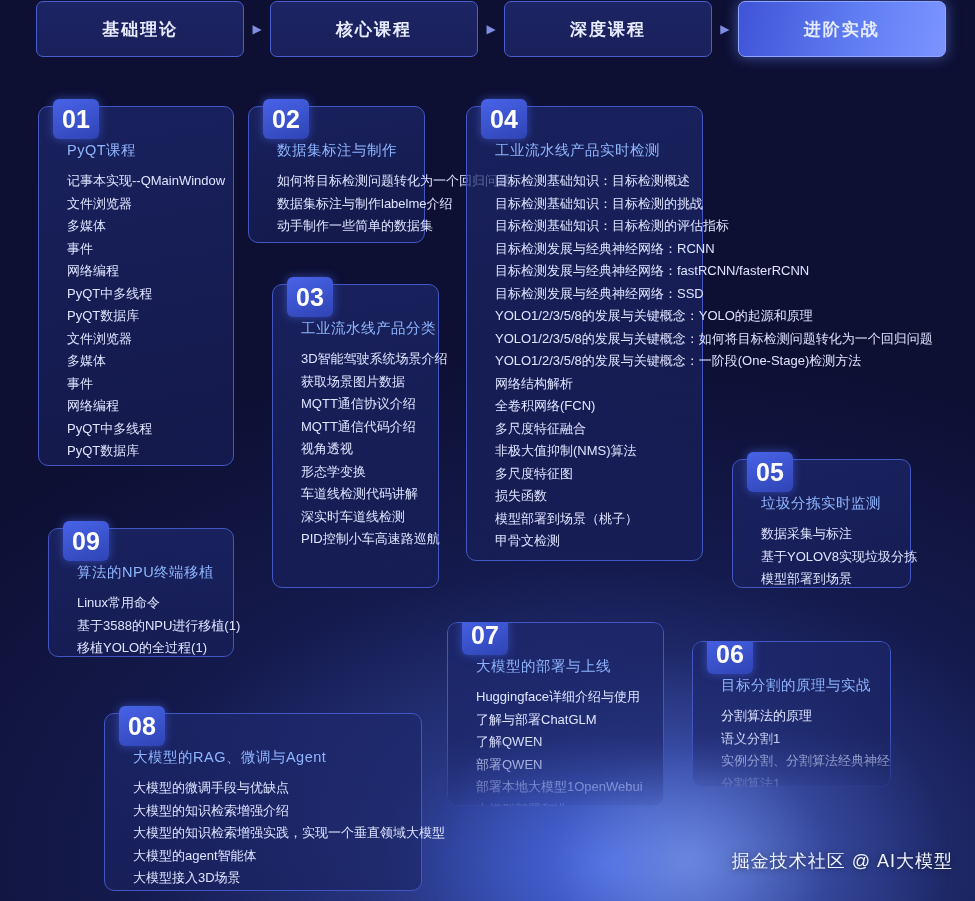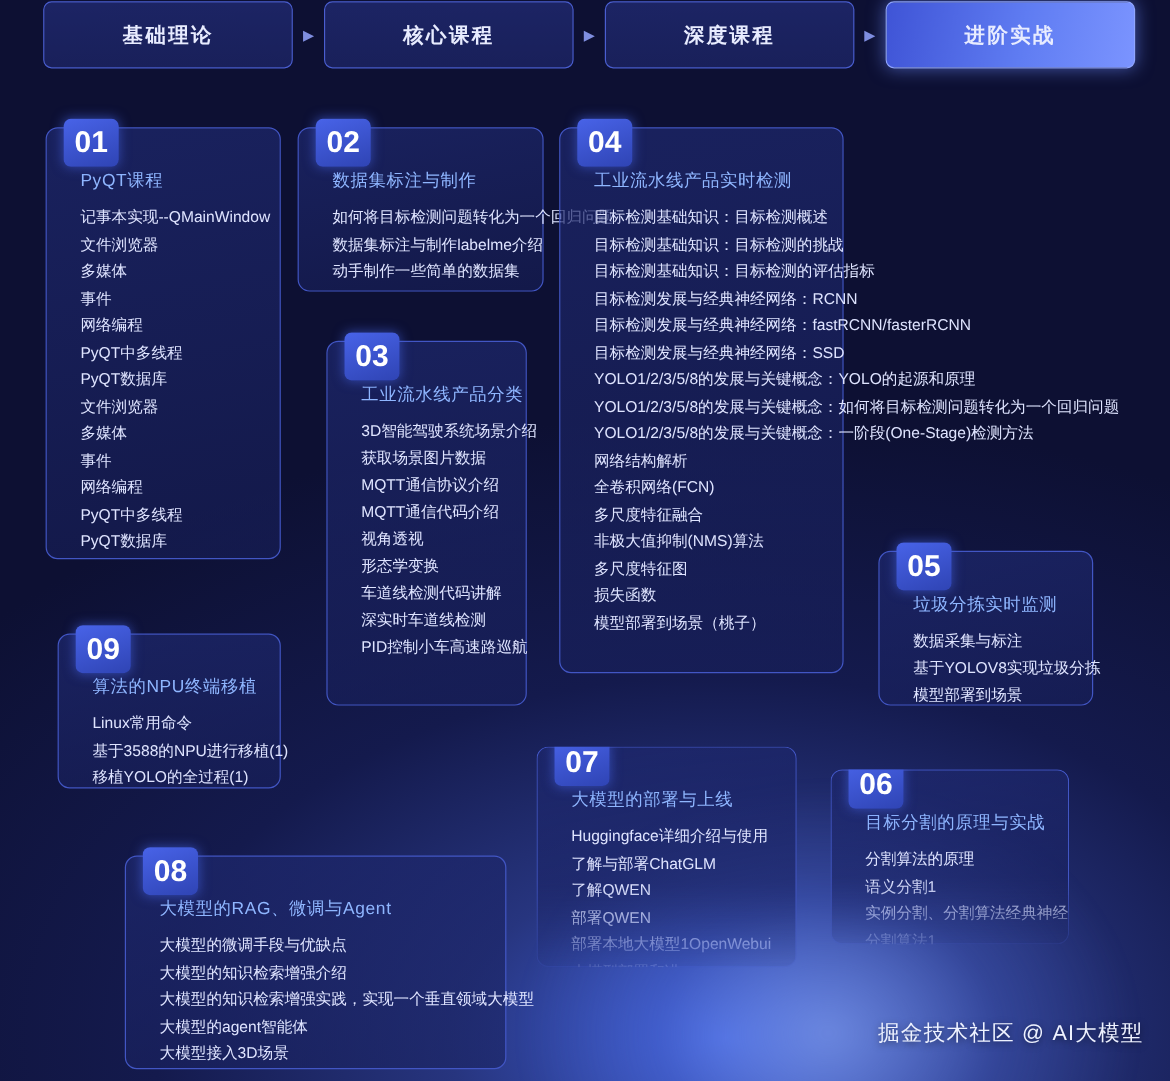--- a/index.html
+++ b/index.html
@@ -112,21 +112,21 @@
     padding: 0 12px 12px 28px;
   }
   .card-list li {
     font-size: 13px;
     line-height: 22.5px;
     color: #dfe4ff;
     white-space: nowrap;
   }
 
   .c01 { left: 38px;  top: 106px; width: 196px; height: 360px; }
-  .c02 { left: 248px; top: 106px; width: 205px; height: 137px; }
+  .c02 { left: 248px; top: 106px; width: 177px; height: 137px; }
   .c03 { left: 272px; top: 284px; width: 167px; height: 304px; }
   .c04 { left: 466px; top: 106px; width: 237px; height: 455px; }
   .c05 { left: 732px; top: 459px; width: 179px; height: 129px; }
   .c06 { left: 692px; top: 641px; width: 199px; height: 146px; }
   .c07 { left: 447px; top: 622px; width: 217px; height: 184px; }
   .c08 { left: 104px; top: 713px; width: 318px; height: 178px; }
   .c09 { left: 48px;  top: 528px; width: 186px; height: 129px; }
 
   
   .c04 .card-list li { white-space: nowrap; }
@@ -232,20 +232,21 @@
     <li>YOLO1/2/3/5/8的发展与关键概念：YOLO的起源和原理</li>
     <li>YOLO1/2/3/5/8的发展与关键概念：如何将目标检测问题转化为一个回归问题</li>
     <li>YOLO1/2/3/5/8的发展与关键概念：一阶段(One-Stage)检测方法</li>
     <li>网络结构解析</li>
     <li>全卷积网络(FCN)</li>
     <li>多尺度特征融合</li>
     <li>非极大值抑制(NMS)算法</li>
     <li>多尺度特征图</li>
     <li>损失函数</li>
     <li>模型部署到场景（桃子）</li>
+    <li>甲骨文检测</li>
   </ul>
 </div>
 
 <div class="card c05">
   <div class="badge">05</div>
   <div class="card-title">垃圾分拣实时监测</div>
   <ul class="card-list">
     <li>数据采集与标注</li>
     <li>基于YOLOV8实现垃圾分拣</li>
     <li>模型部署到场景</li>

